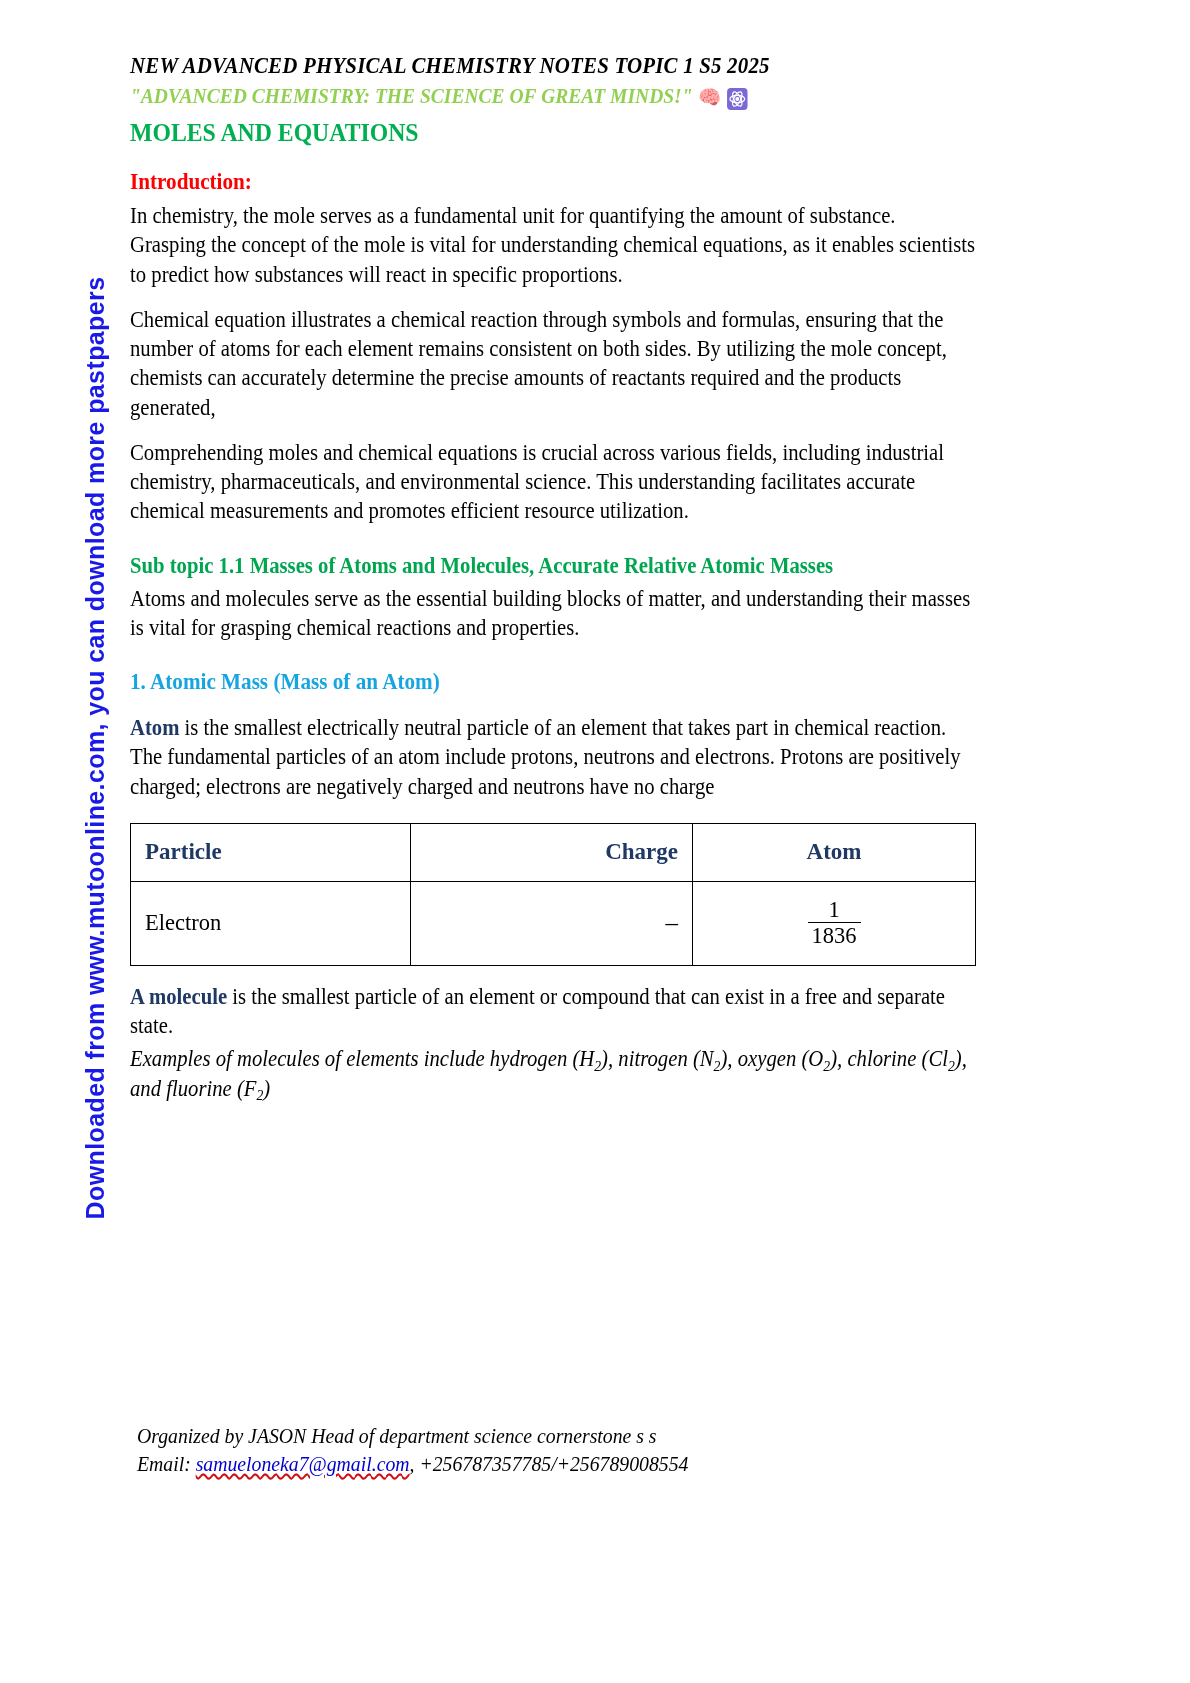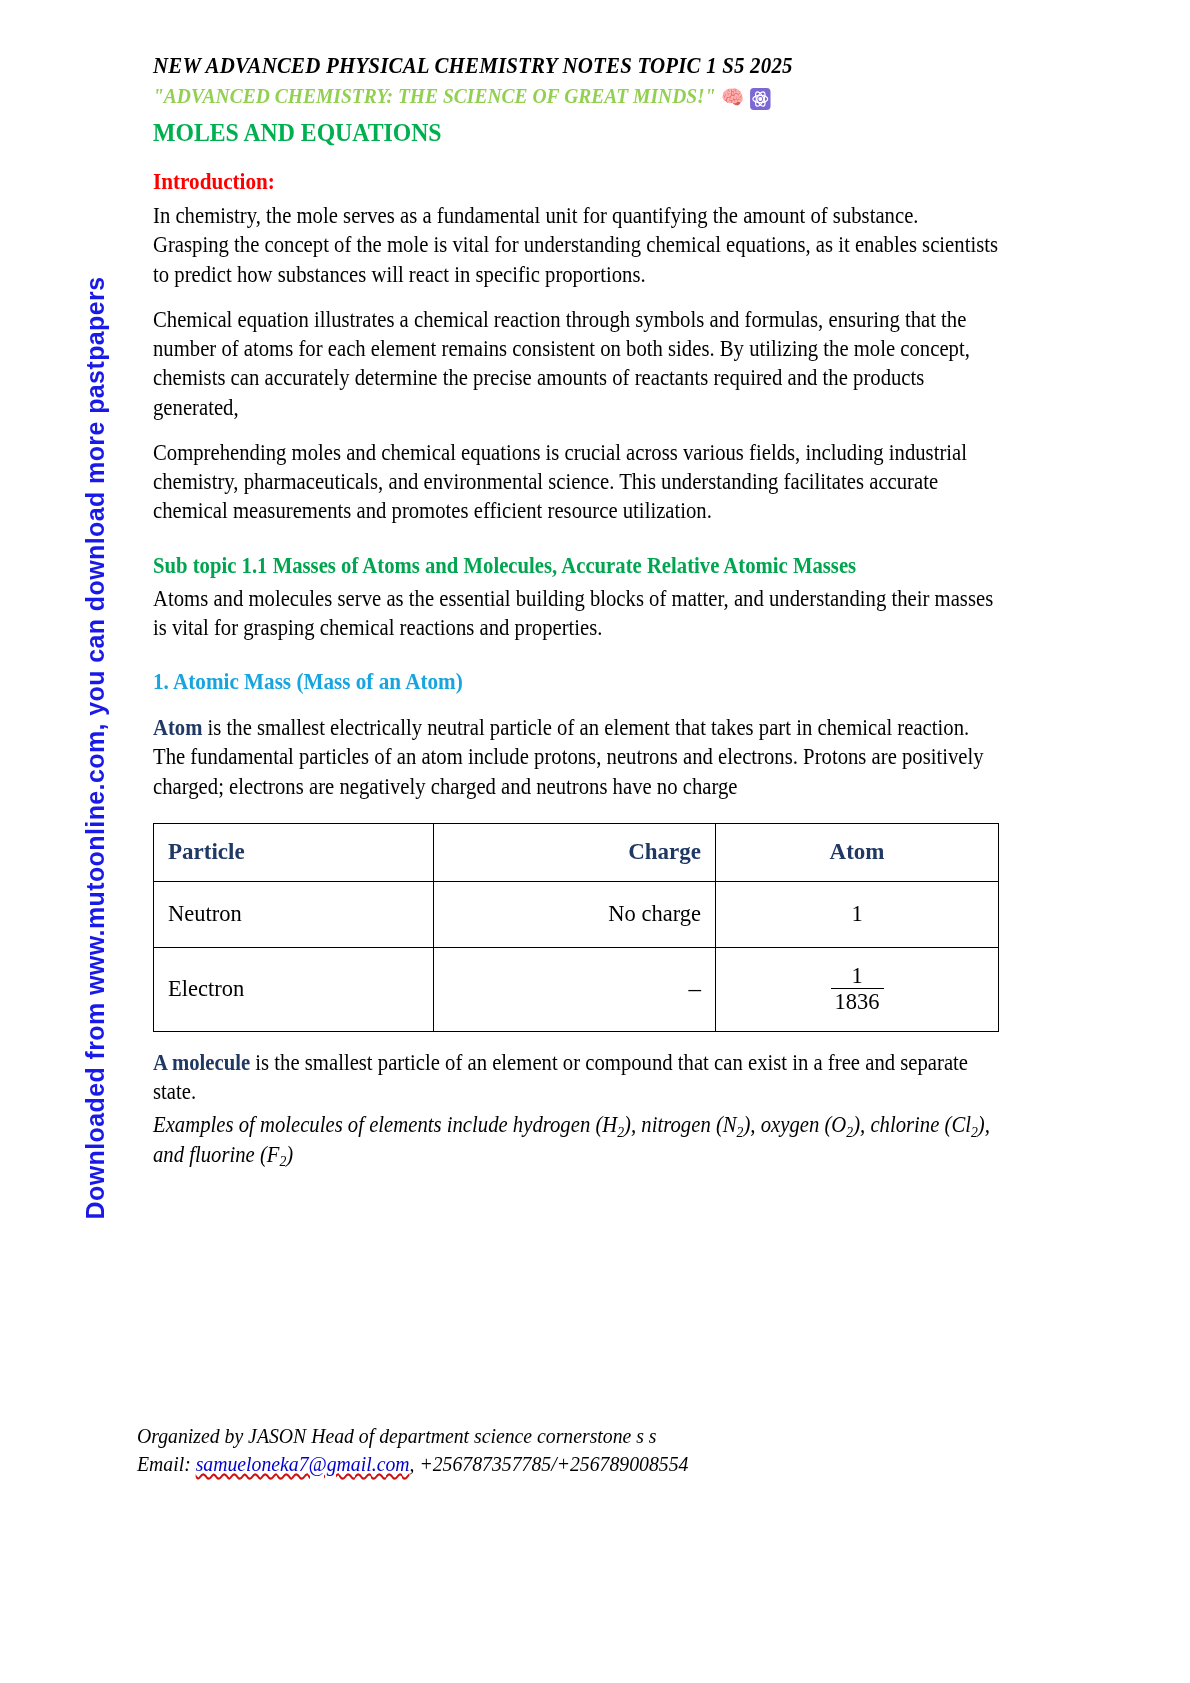--- a/index.html
+++ b/index.html
@@ -41,21 +41,21 @@
     font-family: "Liberation Sans", "DejaVu Sans", sans-serif;
     font-weight: bold;
     font-size: 25px;
     letter-spacing: 0.4px;
     white-space: nowrap;
   }
 
   
   .content {
     position: absolute;
-    left: 153px;
+    left: 130px;
     top: 52px;
     width: 845px;
   }
 
   
   .doc-title {
     font-family: "Liberation Serif", "DejaVu Serif", serif;
     font-weight: bold;
     font-style: italic;
     font-size: 22.5px;
@@ -280,25 +280,20 @@
     <div class="tbl-wrap">
       <table class="particles">
         <tbody>
           <tr class="hdr">
             <td class="c1">Particle</td>
             <td class="c2">Charge</td>
             <td class="c3">Atom</td>
           </tr>
 
 
-          <tr class="body">
-            <td class="c1">Neutron</td>
-            <td class="c2">No charge</td>
-            <td class="c3">1</td>
-          </tr>
 
           <tr class="tall">
             <td class="c1">Electron</td>
             <td class="c2"><span class="minus-sign">–</span></td>
             <td class="c3">
               <span class="frac">
                 <span class="num">1</span>
                 <span class="den">1836</span>
               </span>
             </td>

